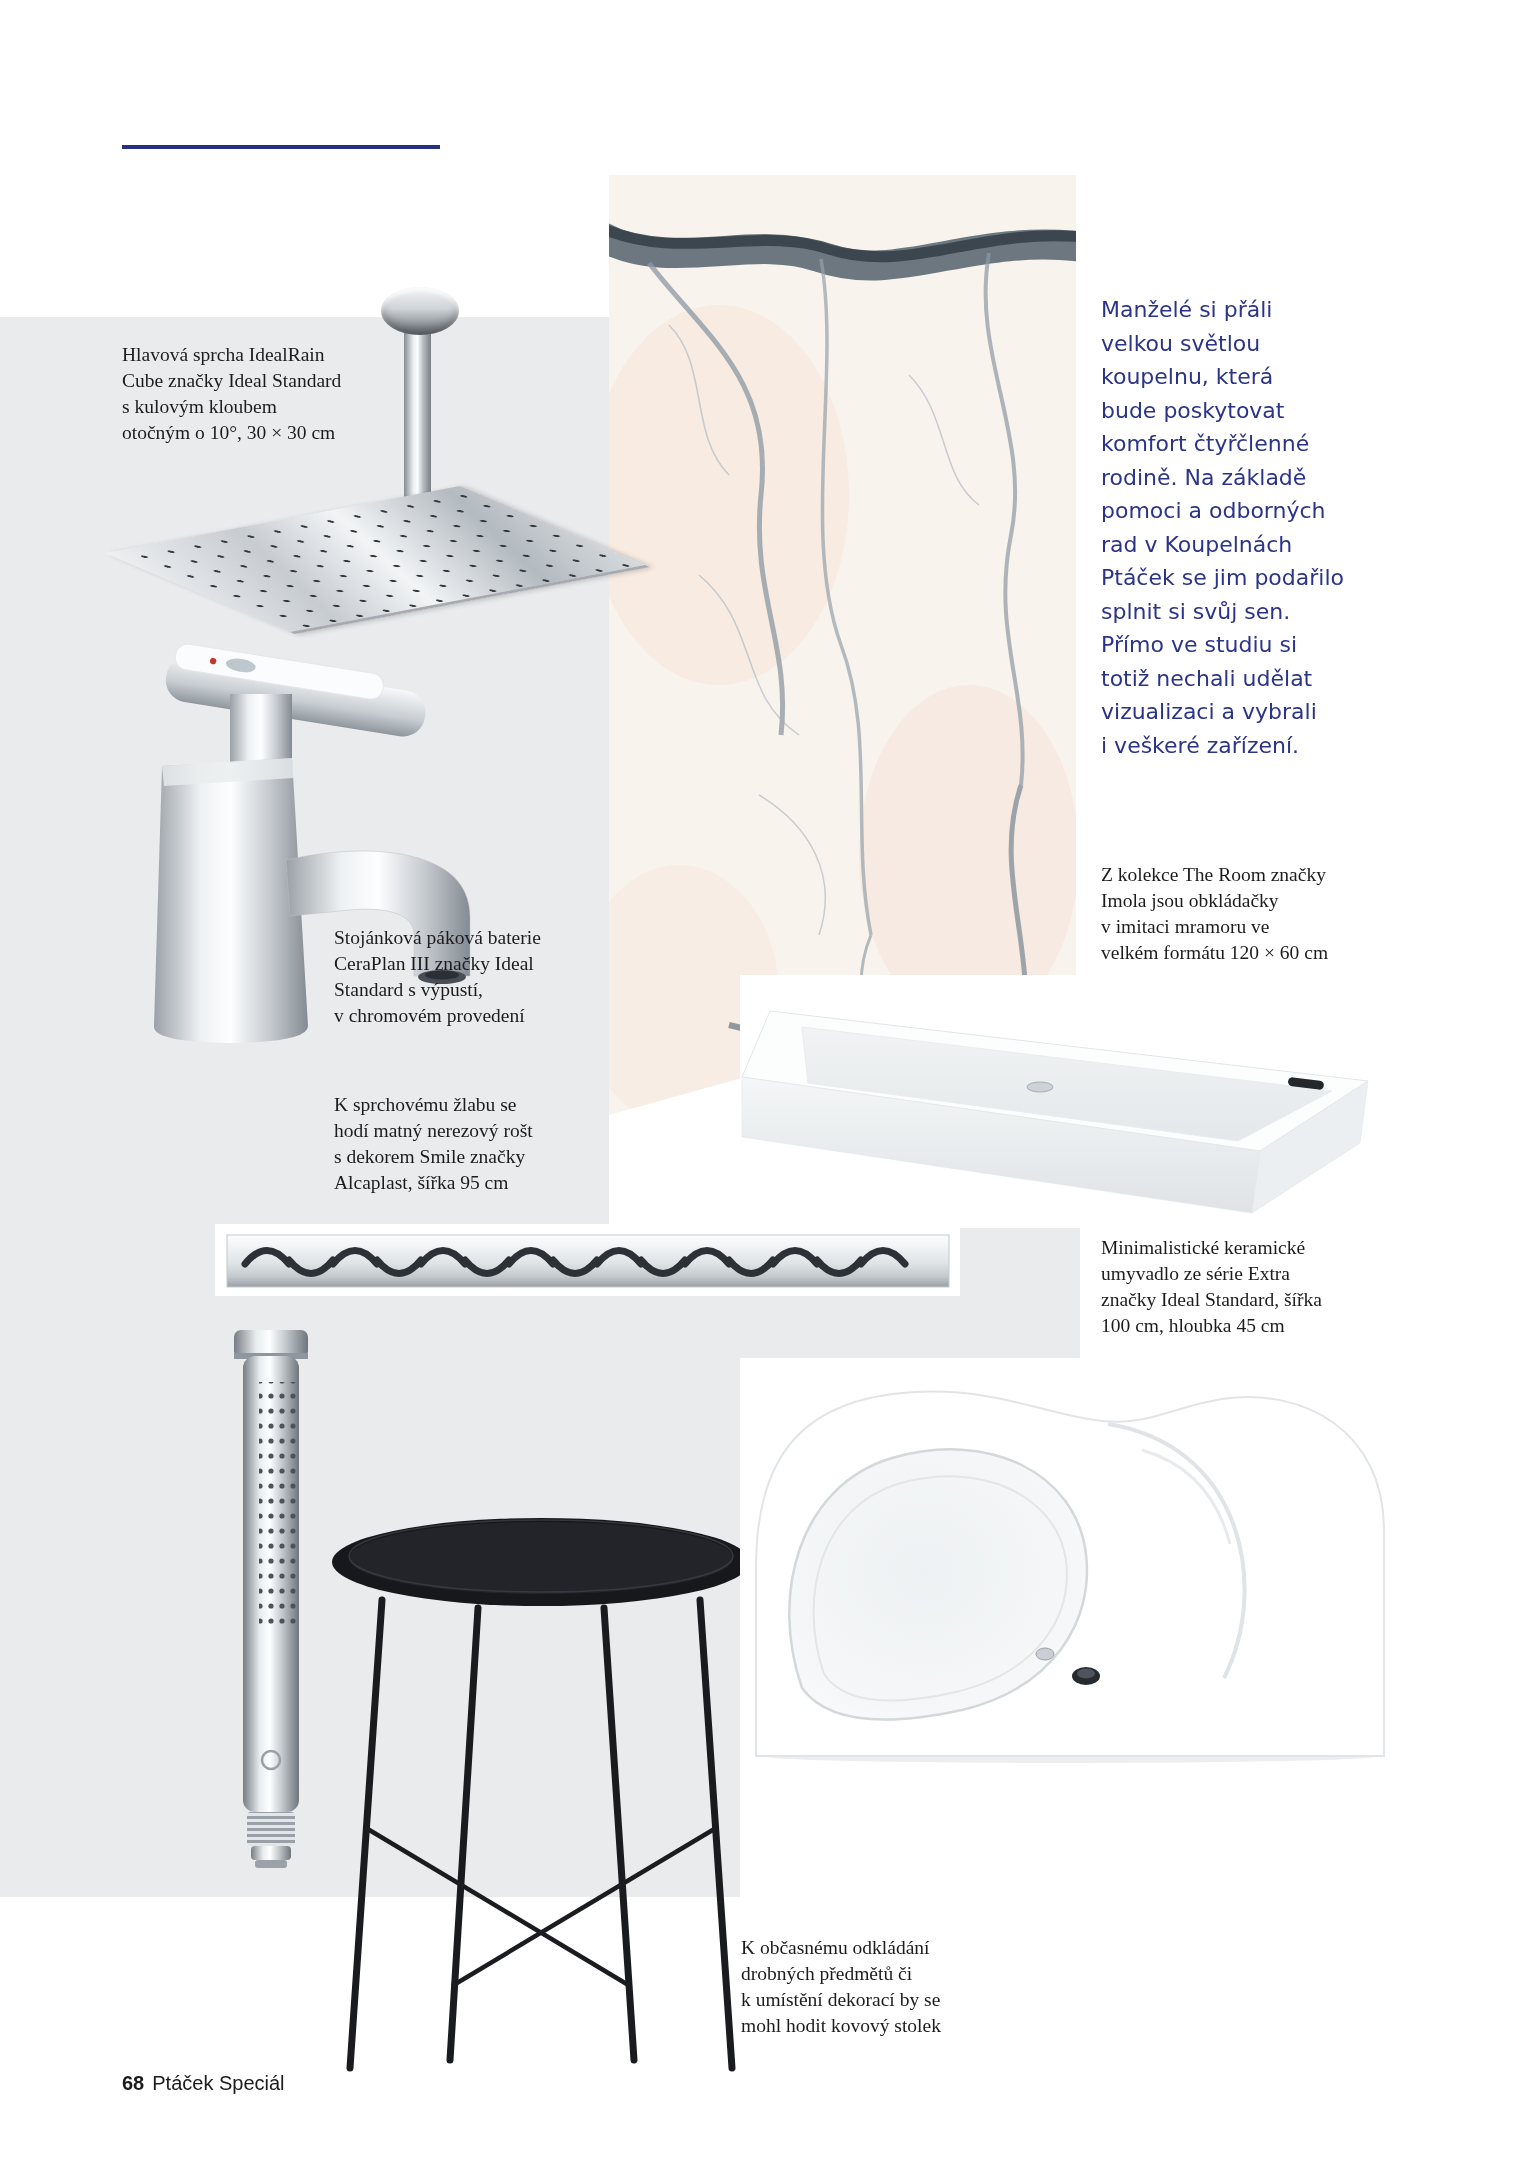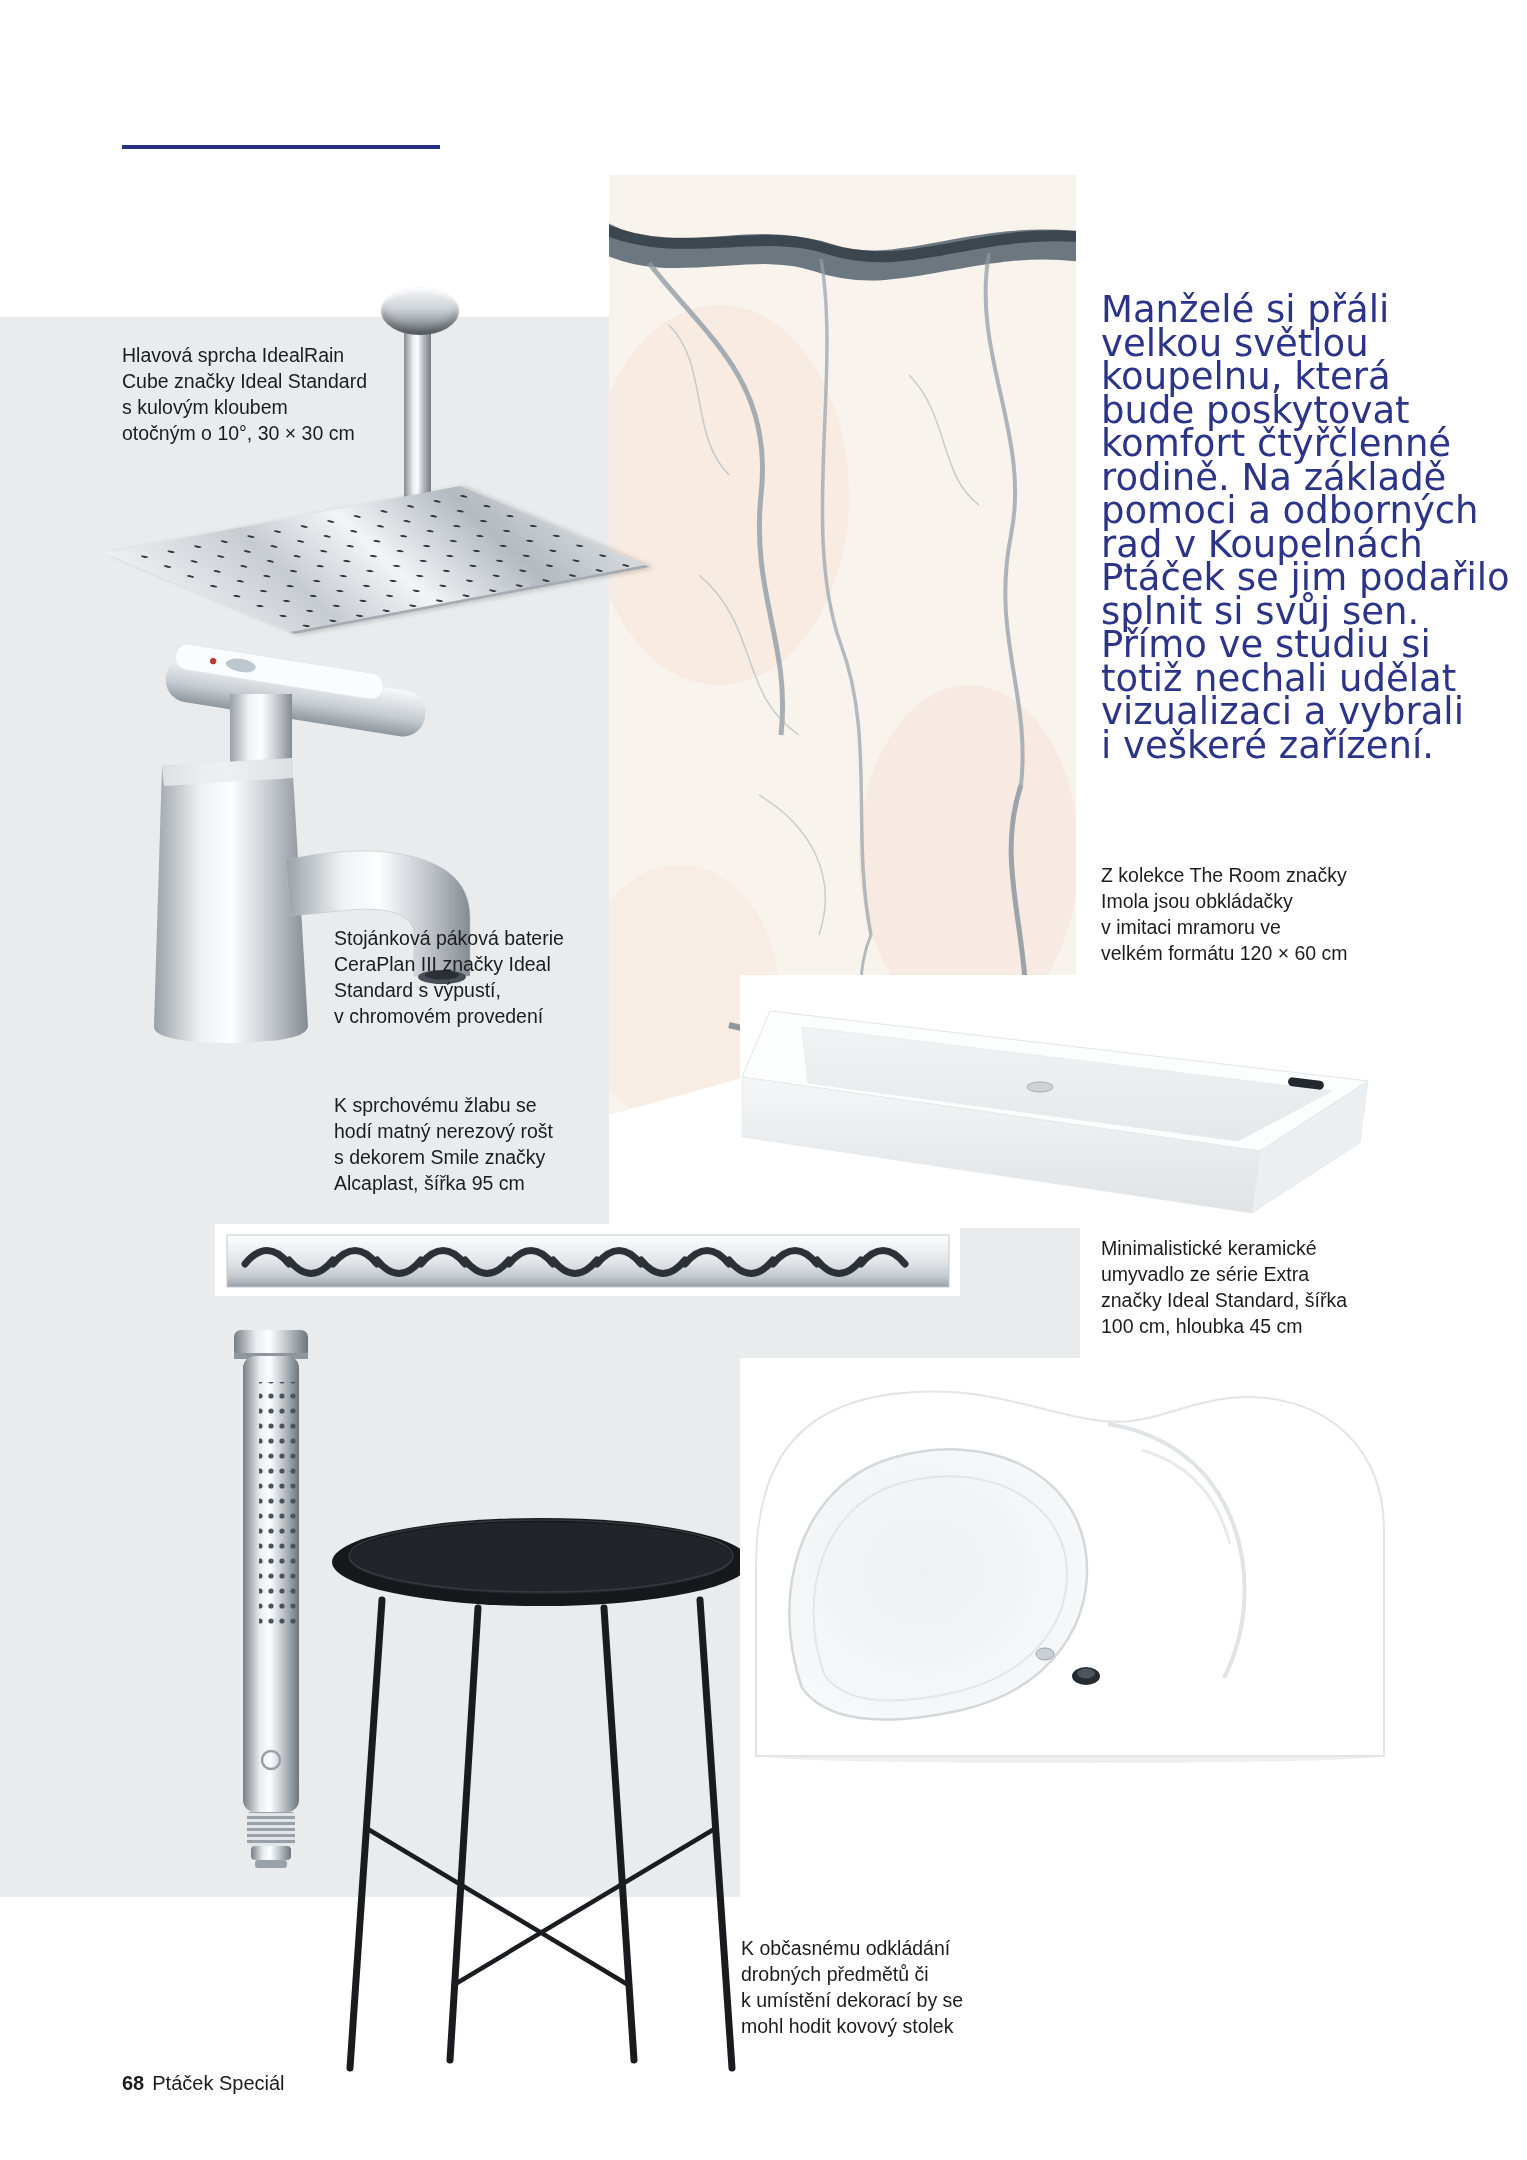--- a/index.html
+++ b/index.html
@@ -6,24 +6,24 @@
   body{width:1527px;height:2160px;background:#ffffff;overflow:hidden;
        font-family:"Liberation Sans",sans-serif;}
   .page{position:relative;width:1527px;height:2160px;background:#ffffff;}
   .abs{position:absolute;}
   .panel{position:absolute;background:#eaebec;}
   .page-title{position:absolute;left:120px;top:58px;margin:0;
       font-family:"Liberation Sans",sans-serif;font-weight:bold;font-size:52px;
       letter-spacing:-1px;color:#253080;}
   .title-underline{position:absolute;left:122px;top:145px;width:318px;height:4px;
       background:#253080;}
-  .cap{position:absolute;font-family:Liberation Sans, sans-serif;
+  .cap{position:absolute;font-family:Liberation Serif, serif;
       font-size:19.5px;line-height:26px;color:#1c1c1e;white-space:pre-line;}
   .intro{position:absolute;left:1101px;top:293px;width:410px;
-      font-family:"DejaVu Sans",sans-serif;font-size:37px;line-height:33.5px;
+      font-family:"DejaVu Sans",sans-serif;font-size:22px;line-height:33.5px;
       color:#2b3488;white-space:pre-line;}
   .footer{position:absolute;left:122px;top:2072px;font-size:20px;color:#1c1c1e;text-align:right;}
   .footer b{margin-right:8px;}
   
   .shower-pipe{position:absolute;left:404px;top:292px;width:27px;height:212px;
       background:linear-gradient(90deg,#848b92,#eef1f3 35%,#fbfdfe 50%,#b9bfc4 70%,#767d84);}
   .shower-mount{position:absolute;left:381px;top:287px;width:78px;height:48px;border-radius:50%;
       background:linear-gradient(180deg,#f4f6f7 0%,#cfd4d8 45%,#676e75 100%);
       box-shadow:inset 0 -6px 8px rgba(0,0,0,.25), inset 0 3px 4px #ffffff;}
   .shower-plate{position:absolute;left:0;top:0;width:400px;height:200px;

